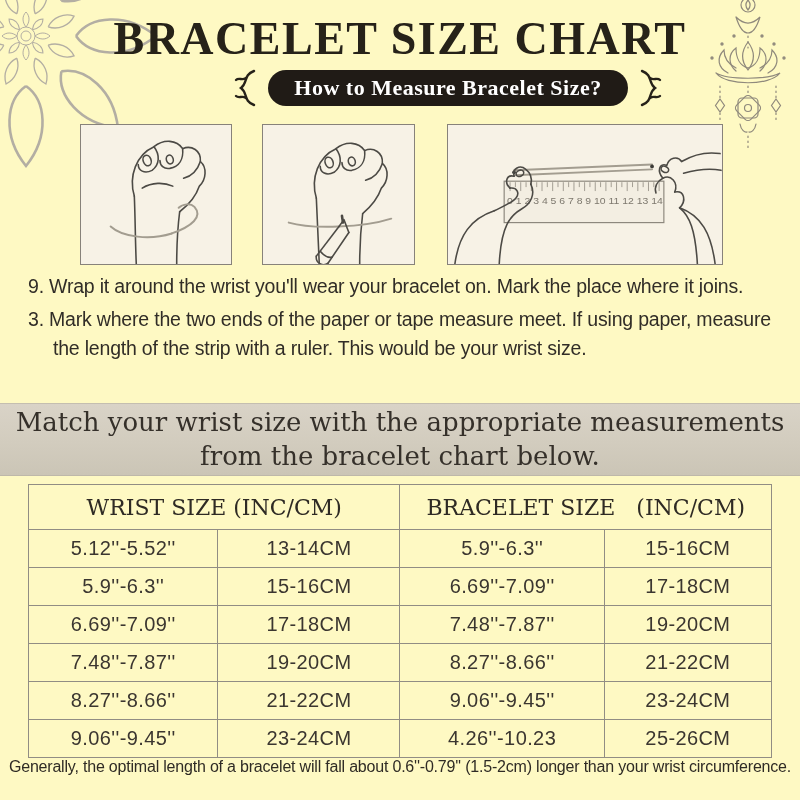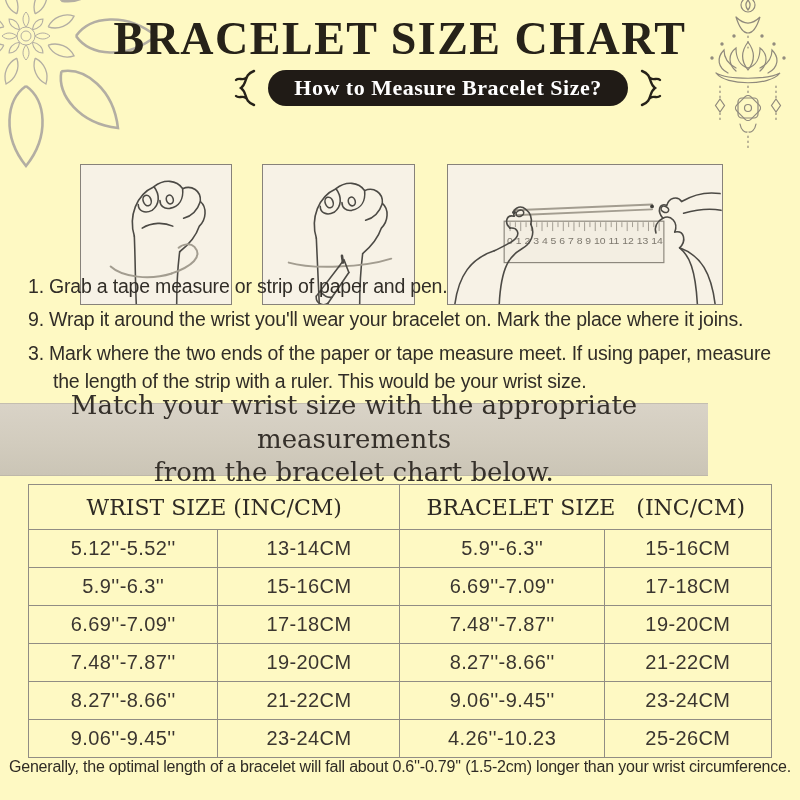--- a/index.html
+++ b/index.html
@@ -19,33 +19,33 @@
   
   .pill-row{position:absolute;left:0;top:68px;width:100%;display:flex;
             justify-content:center;align-items:center;gap:8px;padding-left:48px;}
   .pill{background:#201b16;color:#ffffff;border-radius:18px;padding:5px 26px;
         font-family:"Liberation Serif",serif;font-weight:bold;font-size:22px;
         letter-spacing:0.5px;}
   .squiggle{width:28px;height:40px;}
 
   
   .illus{position:absolute;top:124px;height:141px;border:1px solid #87827a;
-         background:#f7f2e6;box-sizing:border-box;margin-top:40px;}
+         background:#f7f2e6;box-sizing:border-box;}
   .illus svg{width:100%;height:100%;display:block;}
   #box1{left:80px;width:152px;}
   #box2{left:262px;width:153px;}
   #box3{left:447px;width:276px;}
 
   
   .steps{position:absolute;left:28px;top:272px;width:748px;color:#312d27;
          font-size:19.5px;letter-spacing:-0.2px;}
   .step{padding-left:25px;text-indent:-25px;line-height:1.45;margin-bottom:5px;}
 
   
-  .banner{position:absolute;left:0;top:403px;width:708px;height:73px;
+  .banner{position:absolute;left:0;top:403px;width:800px;height:73px;
           background:linear-gradient(180deg,#d9d3c7 0%,#d2ccbe 55%,#cbc5b6 100%);
           border-top:1px solid #c4beb0;border-bottom:1px solid #beb8aa;
           box-sizing:border-box;display:flex;flex-direction:column;justify-content:center;
           text-align:center;font-family:"DejaVu Serif",serif;font-size:26px;
           color:#35302a;line-height:1.3;}
 
   
   .size-table{position:absolute;left:28px;top:484px;width:744px;
               border-collapse:collapse;table-layout:fixed;}
   .size-table th,.size-table td{border:1px solid #918d84;text-align:center;}
@@ -259,21 +259,20 @@
         <path d="M217,54 C211,47 213,38 221,41 C223,33 232,31 236,37"></path>
         <ellipse cx="219" cy="45" rx="4" ry="3" transform="rotate(25 219 45)"></ellipse>
         <path d="M236,37 C248,30 262,27 275,29"></path>
         <path d="M238,49 C252,45 266,44 276,46"></path>
         <path d="M234,84 C244,92 250,106 252,141"></path>
       </g>
     </svg>
   </div>
 
   <div class="steps">
-    <div class="step">1. Grab a tape measure or strip of paper and pen.</div>
     <div class="step">9. Wrap it around the wrist you'll wear your bracelet on. Mark the place where it joins.</div>
     <div class="step">3. Mark where the two ends of the paper or tape measure meet. If using paper, measure the length of the strip with a ruler. This would be your wrist size.</div>
   </div>
 
   <div class="banner">
     <span>Match your wrist size with the appropriate measurements</span>
     <span>from the bracelet chart below.</span>
   </div>
 
   <table class="size-table">

